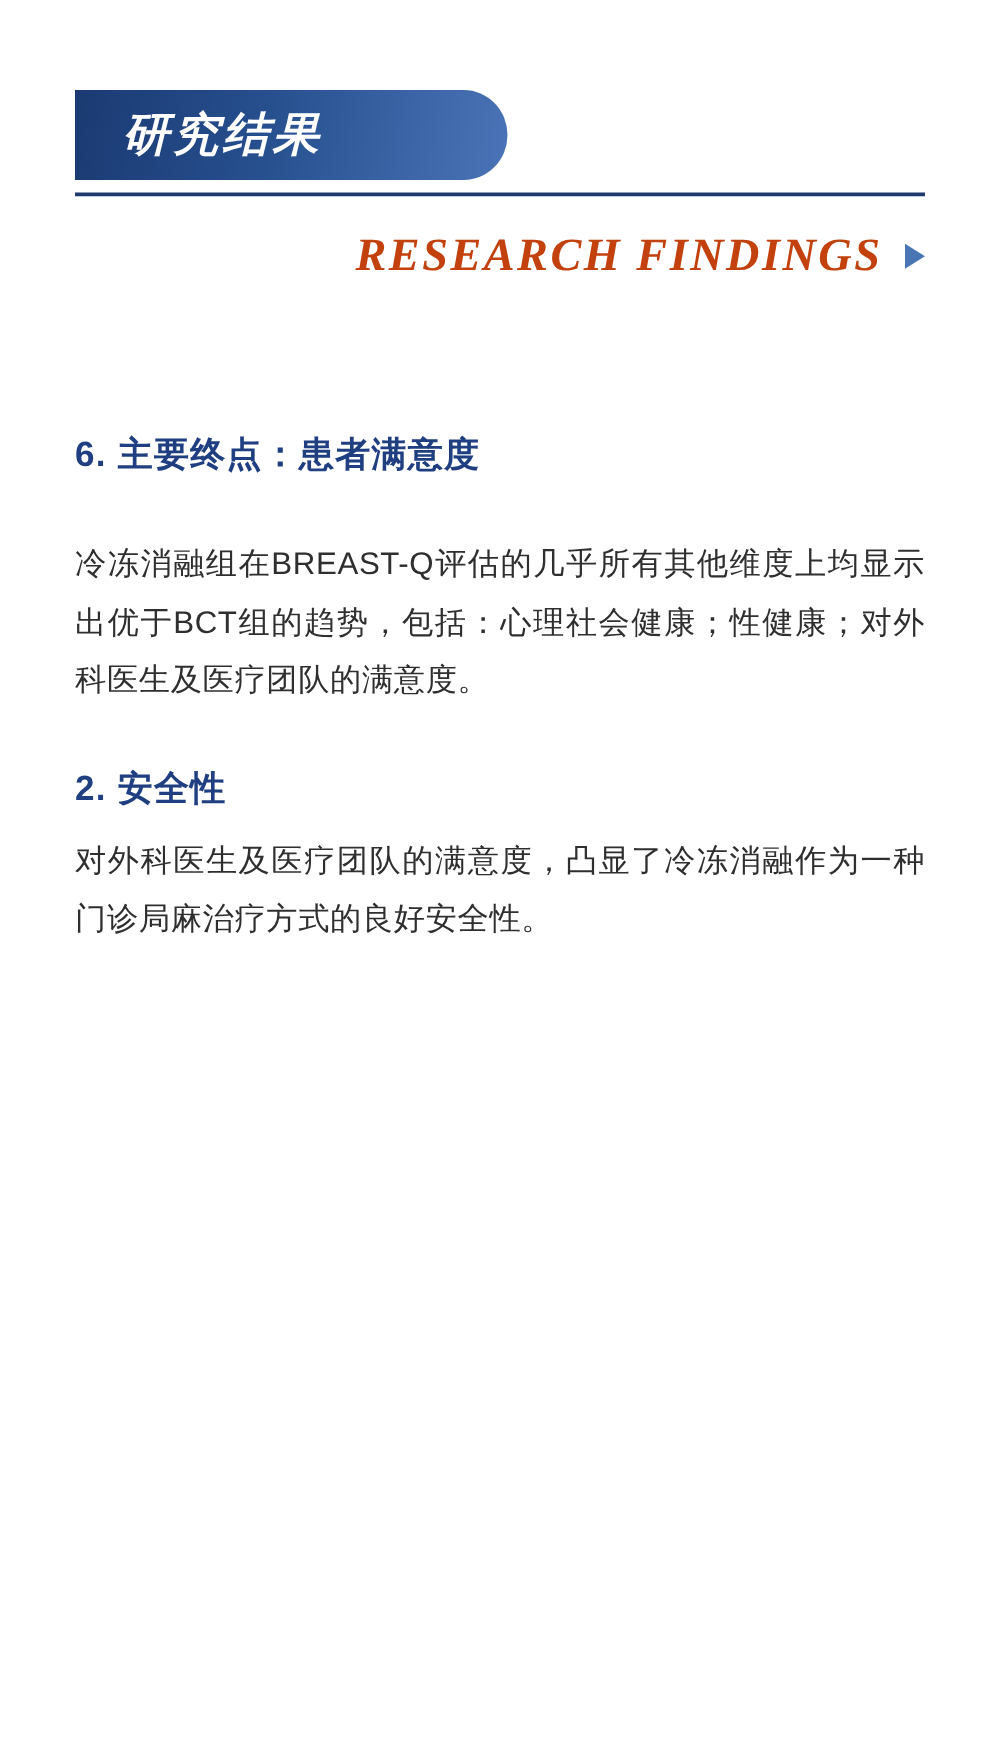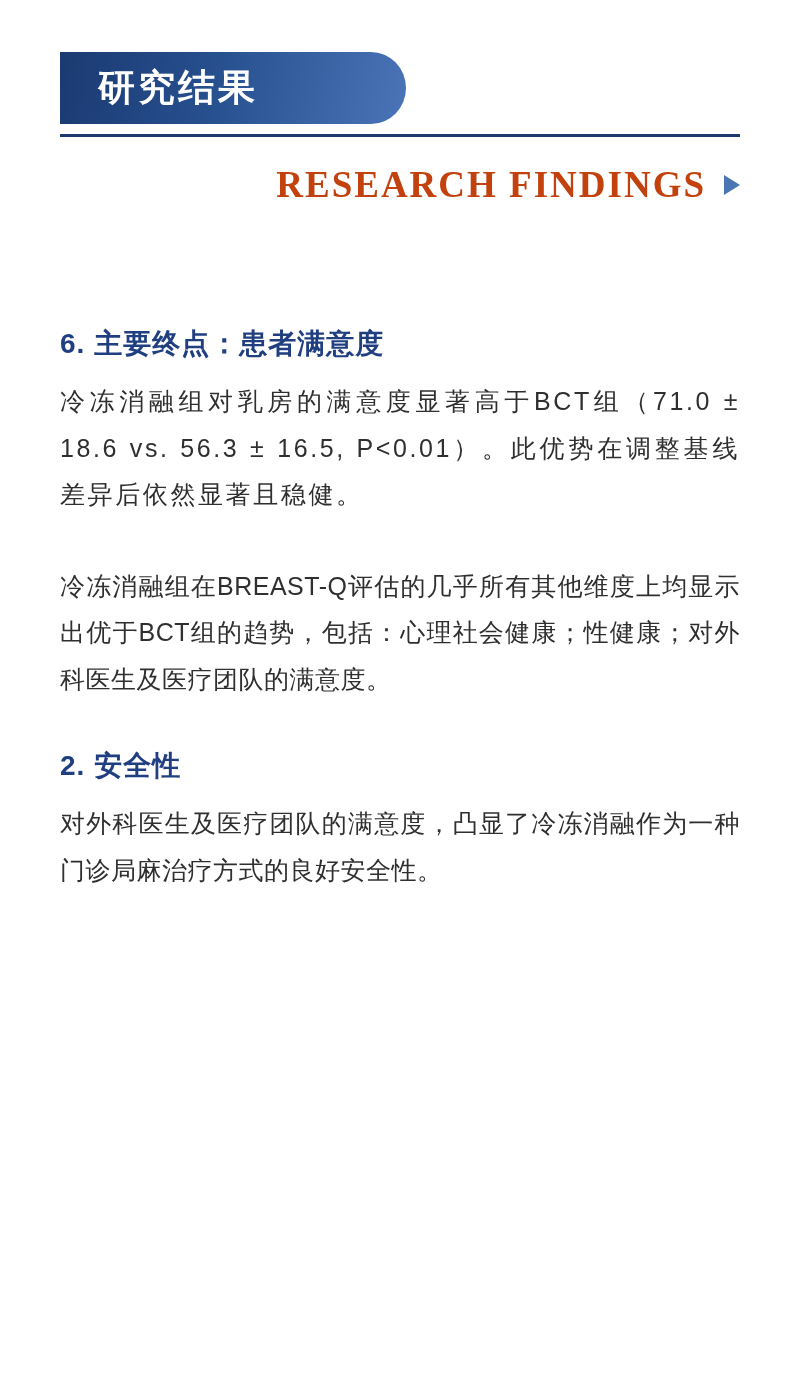--- a/index.html
+++ b/index.html
@@ -17,21 +17,22 @@
     position: relative;
     width: 800px;
     height: 1396px;
     box-sizing: border-box;
   }
 
   
   .header {
     position: relative;
     margin: 0 60px;
-    padding-top: 52px;
+    padding-top: 72px;
+    font-style: italic;
   }
   .banner {
     position: relative;
     width: 346px;
     height: 72px;
     background: linear-gradient(100deg, #1b3a72 0%, #27508f 45%, #4b74b8 100%);
     border-top-right-radius: 70px 72px;
     border-bottom-right-radius: 70px 72px;
     display: flex;
     align-items: center;
@@ -119,21 +120,20 @@
     <div class="subheader">
       <div class="subheader-text">RESEARCH FINDINGS</div>
       <div class="arrow-icon"></div>
     </div>
   </div>
 
   <div class="content">
 
     <div class="section">
       <h2 class="section-heading">6. 主要终点：患者满意度</h2>
-      <p class="section-body wide">冷冻消融组对乳房的满意度显著高于BCT组（71.0 ± 18.6 vs. 56.3 ± 16.5, P&lt;0.01）。此优势在调整基线差异后依然显著且稳健。</p>
     </div>
 
     <div class="section">
       <p class="section-body">冷冻消融组在BREAST-Q评估的几乎所有其他维度上均显示出优于BCT组的趋势，包括：心理社会健康；性健康；对外科医生及医疗团队的满意度。</p>
     </div>
 
     <div class="section">
       <h2 class="section-heading">2. 安全性</h2>
       <p class="section-body">对外科医生及医疗团队的满意度，凸显了冷冻消融作为一种门诊局麻治疗方式的良好安全性。</p>
     </div>

